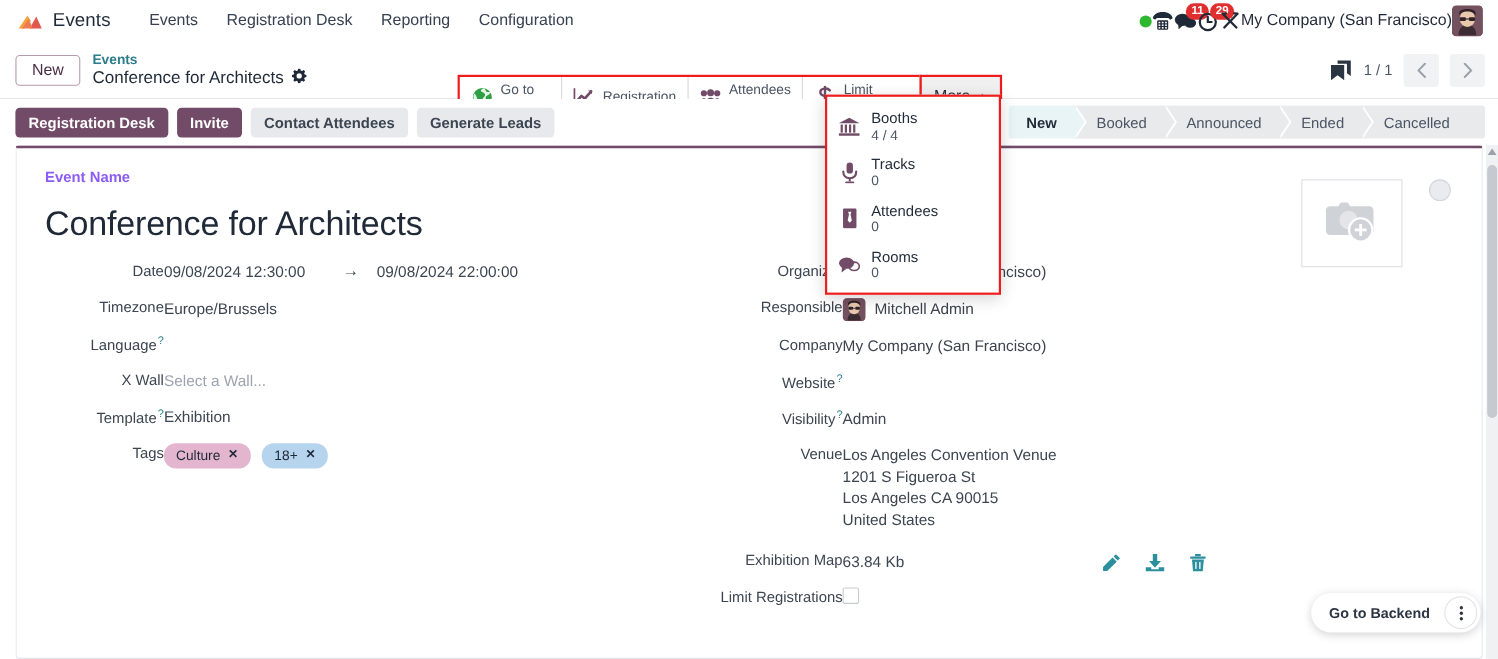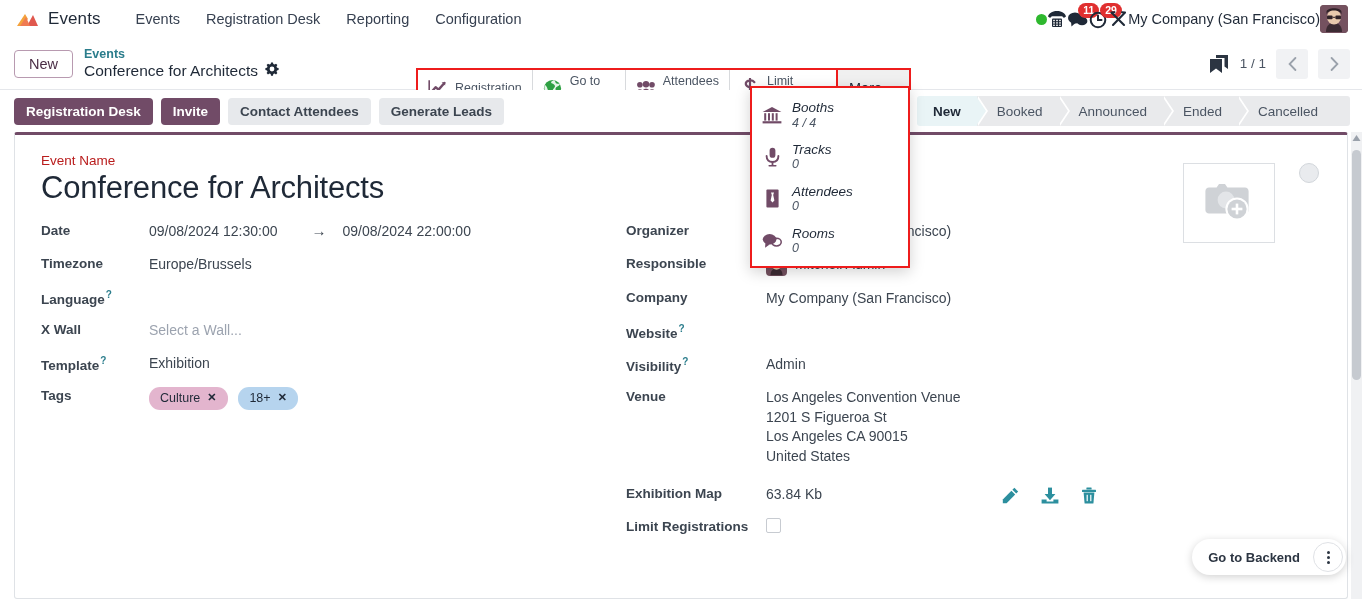--- a/index.html
+++ b/index.html
@@ -98,21 +98,21 @@
   
   .more-dropdown {
     position: absolute; left: 750px; top: 86px;
     width: 160px; background: #fff;
     border: 2px solid #ee1c1c;
     box-shadow: 0 4px 14px rgba(0,0,0,0.18);
     z-index: 40; padding: 6px 0 4px 0;
   }
   .dd-item {
     display: flex; align-items: center; gap: 10px;
-    padding: 6px 10px; cursor: pointer; font-style: italic;
+    padding: 6px 10px; cursor: pointer;
   }
   .dd-txt { display: flex; flex-direction: column; line-height: 1.15; }
   .dd-label { font-size: 13.5px; color: #1f2937; }
   .dd-value { font-size: 12.5px; color: #4b5563; }
 
   
   .pager { margin-left: auto; display: flex; align-items: center; gap: 10px; }
   .bookmark-ico { color: #2c3542; cursor: pointer; display: flex; }
   .pager-count { font-size: 13.5px; color: #4b5563; }
   .pager-btn {
@@ -168,32 +168,32 @@
     background: #ffffff; padding: 0 14px;
     overflow: hidden;
   }
   .sheet {
     position: relative;
     border: 1px solid #dfe2e6; border-top: 3px solid #714B67;
     border-radius: 3px; background: #fff;
     height: 100%;
     padding: 18px 26px 10px 26px;
   }
-  .title-label { font-size: 13.5px; font-weight: 400; color: #b91c1c; margin-bottom: 2px;}
+  .title-label { font-size: 13.5px; font-weight: 700; color: #8b5cf6; margin-bottom: 18px;}
   .event-title {
     font-size: 31px; color: #1f2937; font-weight: 400; line-height: 1.15;
     margin-bottom: 16px; letter-spacing: -0.2px;
   }
   .cols { display: flex; gap: 0; }
   .col { width: 585px; flex: 0 0 auto; }
   .col.right { width: 540px; }
   .frow { display: flex; align-items: flex-start; margin-bottom: 13px; min-height: 20px;}
   .flabel {
     width: 108px; flex: 0 0 auto; font-size: 13.5px;
-    font-weight: 700; color: #3c4550; padding-top: 1px;
+    font-weight: 400; color: #3c4550; padding-top: 1px; text-align: right;
   }
   .col.right .flabel { width: 140px; }
   .fvalue { font-size: 14px; color: #3c4550; line-height: 1.42;}
   .fvalue.muted { color: #9ca3af; }
   .qmark { color: #2b7d8c; font-size: 10px; vertical-align: super; margin-left: 1px; }
   .arrow-sep { color: #3c4550; margin: 0 16px 0 34px; font-size: 15px;}
   .tag {
     display: inline-flex; align-items: flex-start; gap: 7px;
     font-size: 12.5px; padding: 3px 11px; border-radius: 11px; margin-right: 7px;
     cursor: pointer;
@@ -343,42 +343,42 @@
           <path d="M7 4.6 A2.4 2.4 0 1 0 7 9.4 A2.4 2.4 0 1 0 7 4.6 Z M6 0.4 L8 0.4 L8.3 2 L9.6 2.6 L11 1.7 L12.4 3.1 L11.5 4.5 L12 5.8 L13.6 6.1 L13.6 8.1 L12 8.4 L11.5 9.7 L12.4 11 L11 12.4 L9.6 11.5 L8.3 12.1 L8 13.7 L6 13.7 L5.7 12.1 L4.4 11.5 L3 12.4 L1.6 11 L2.5 9.7 L2 8.4 L0.4 8.1 L0.4 6.1 L2 5.8 L2.5 4.5 L1.6 3.1 L3 1.7 L4.4 2.6 L5.7 2 Z"></path>
         </svg>
       </span>
     </span>
   </div>
 
   <div class="stat-wrap">
     <div class="stat-group">
       <div class="stat-btn">
         <span class="ico-box">
+          <svg width="19" height="19" viewBox="0 0 19 19">
+            <circle cx="9.5" cy="9.5" r="8.6" fill="#2ea043"></circle>
+            <path d="M2 6 C5 8 4 11 6 12 C8 13 6 16 8 17.8 C4.5 17 1.5 13.5 1.4 9.5 C1.4 8.2 1.6 7 2 6 Z" fill="#fff" opacity="0.88"></path>
+            <path d="M11 1.3 C13 2.5 12 4 13.5 4.5 C15 5 16 4 17 5.5 C15.5 7.5 13 7.5 12.5 9.5 C12 11.5 14.5 11.5 15 13.5 C13.3 16 11 17.5 9 17.8 C10.5 15 9 13 9.8 11 C10.6 9 13 8 11.5 6 C10 4 8.5 5 8 3.2 C9 2 10 1.4 11 1.3 Z" fill="#fff" opacity="0.88"></path>
+          </svg>
+        </span>
+        <span class="stat-txt">
+          <span class="stat-label">Go to</span>
+          <span class="stat-value">Website</span>
+        </span>
+      </div>
+
+      <div class="stat-btn">
+        <span class="ico-box">
           <svg width="20" height="18" viewBox="0 0 20 18" fill="none">
             <path d="M1.2 1.2 L1.2 16.4 L18.6 16.4" stroke="#714B67" stroke-width="1.6"></path>
             <path d="M3.4 13 L7.6 8.2 L10.6 10.6 L16.4 4" stroke="#714B67" stroke-width="2.4" stroke-linecap="round" stroke-linejoin="round"></path>
             <path d="M13.6 3.2 L17.2 3.2 L17.2 6.6 Z" fill="#714B67"></path>
           </svg>
         </span>
         <span class="stat-txt">
           <span class="stat-label">Registration</span>
-        </span>
-      </div>
-
-      <div class="stat-btn">
-        <span class="ico-box">
-          <svg width="19" height="19" viewBox="0 0 19 19">
-            <circle cx="9.5" cy="9.5" r="8.6" fill="#2ea043"></circle>
-            <path d="M2 6 C5 8 4 11 6 12 C8 13 6 16 8 17.8 C4.5 17 1.5 13.5 1.4 9.5 C1.4 8.2 1.6 7 2 6 Z" fill="#fff" opacity="0.88"></path>
-            <path d="M11 1.3 C13 2.5 12 4 13.5 4.5 C15 5 16 4 17 5.5 C15.5 7.5 13 7.5 12.5 9.5 C12 11.5 14.5 11.5 15 13.5 C13.3 16 11 17.5 9 17.8 C10.5 15 9 13 9.8 11 C10.6 9 13 8 11.5 6 C10 4 8.5 5 8 3.2 C9 2 10 1.4 11 1.3 Z" fill="#fff" opacity="0.88"></path>
-          </svg>
-        </span>
-        <span class="stat-txt">
-          <span class="stat-label">Go to</span>
-          <span class="stat-value">Website</span>
         </span>
       </div>
 
       <div class="stat-btn">
         <span class="ico-box">
           <svg width="22" height="17" viewBox="0 0 22 17" fill="#714B67">
             <circle cx="4.3" cy="4.4" r="3.1"></circle>
             <circle cx="17.6" cy="4.4" r="3.1"></circle>
             <circle cx="11" cy="3.8" r="3.5"></circle>
             <path d="M0 15.5 C0 11.4 2 9.3 4.3 9.3 C6.6 9.3 8.6 11.4 8.6 15.5 Z"></path>

